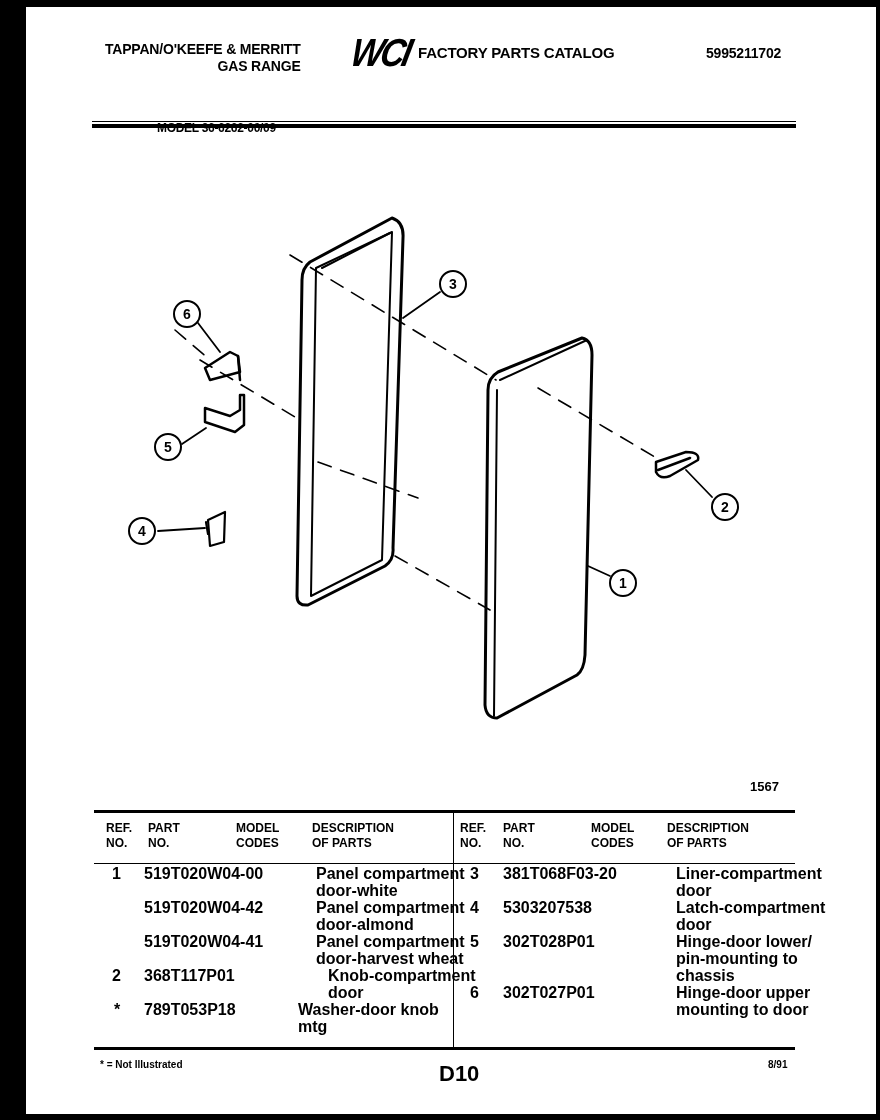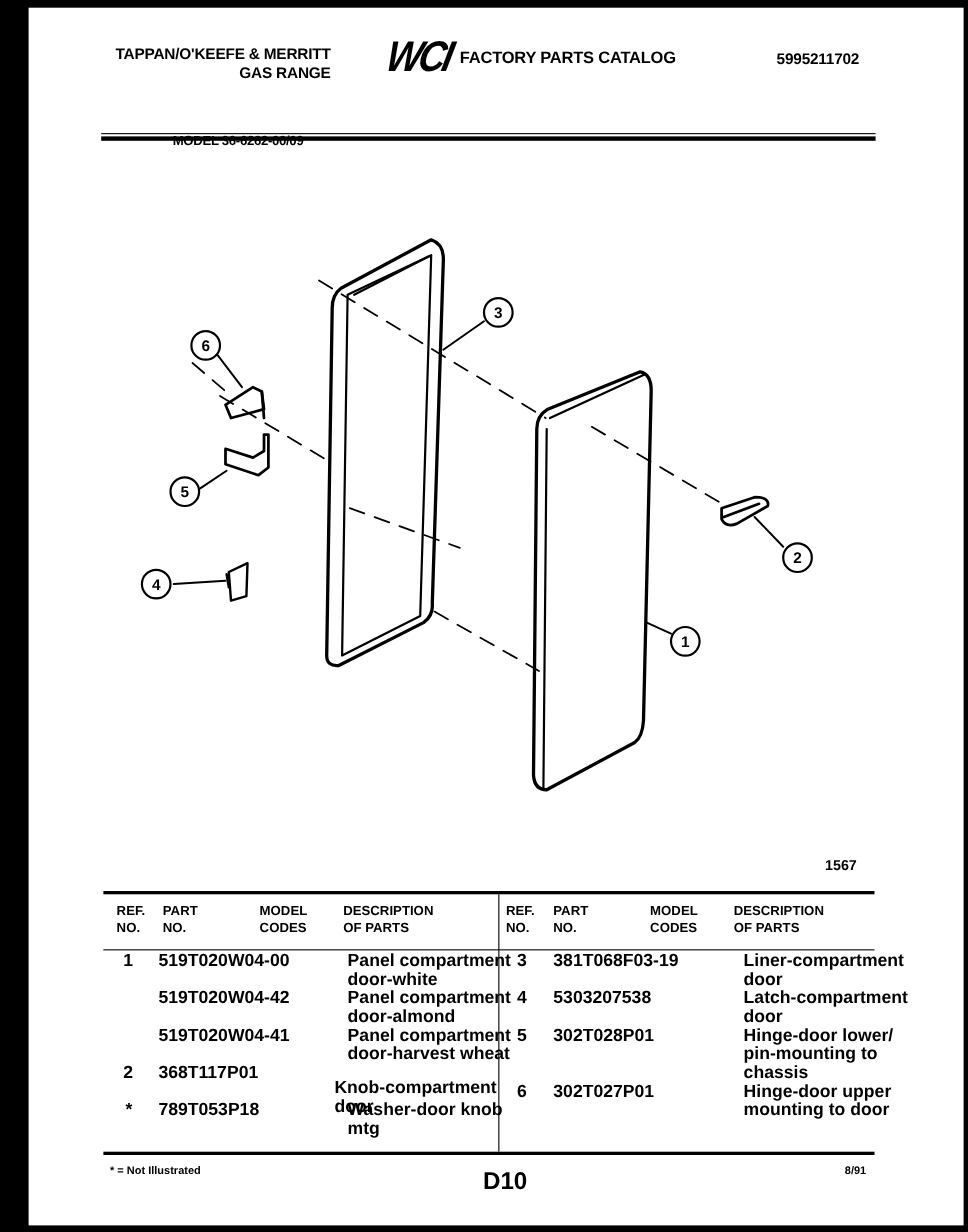--- a/index.html
+++ b/index.html
@@ -177,39 +177,39 @@
     <div>
       <div class="abs cell" style="left:118px; top:926px;">519T020W04-41</div>
       <div class="abs desc" style="left:290px; top:926px; line-height:17px;">
           <div>Panel compartment</div>
           <div>door-harvest wheat</div>
         </div>
     </div>
     <div>
       <div class="abs cell" style="left:86px; top:960px;">2</div>
       <div class="abs cell" style="left:118px; top:960px;">368T117P01</div>
-      <div class="abs desc" style="left:278px; top:960px; line-height:17px;margin-top:14px;">
+      <div class="abs desc" style="left:302px; top:960px; line-height:17px;">
           <div>Knob-compartment</div>
           <div>door</div>
         </div>
     </div>
     <div>
       <div class="abs cell" style="left:88px; top:994px;">*</div>
       <div class="abs cell" style="left:118px; top:994px;">789T053P18</div>
-      <div class="abs desc" style="left:290px; top:994px; line-height:17px;">
+      <div class="abs desc" style="left:272px; top:994px; line-height:17px;">
           <div>Washer-door knob</div>
           <div>mtg</div>
         </div>
     </div>
   </div>
 
   <div>
     <div>
       <div class="abs cell" style="left:444px; top:858px;">3</div>
-      <div class="abs cell" style="left:477px; top:858px;">381T068F03-19</div>
+      <div class="abs cell" style="left:477px; top:858px;">381T068F03-20</div>
       <div class="abs desc" style="left:650px; top:858px; line-height:17px;">
           <div>Liner-compartment</div>
           <div>door</div>
         </div>
     </div>
     <div>
       <div class="abs cell" style="left:444px; top:892px;">4</div>
       <div class="abs cell" style="left:477px; top:892px;">5303207538</div>
       <div class="abs desc" style="left:650px; top:892px; line-height:17px;">
           <div>Latch-compartment</div>

